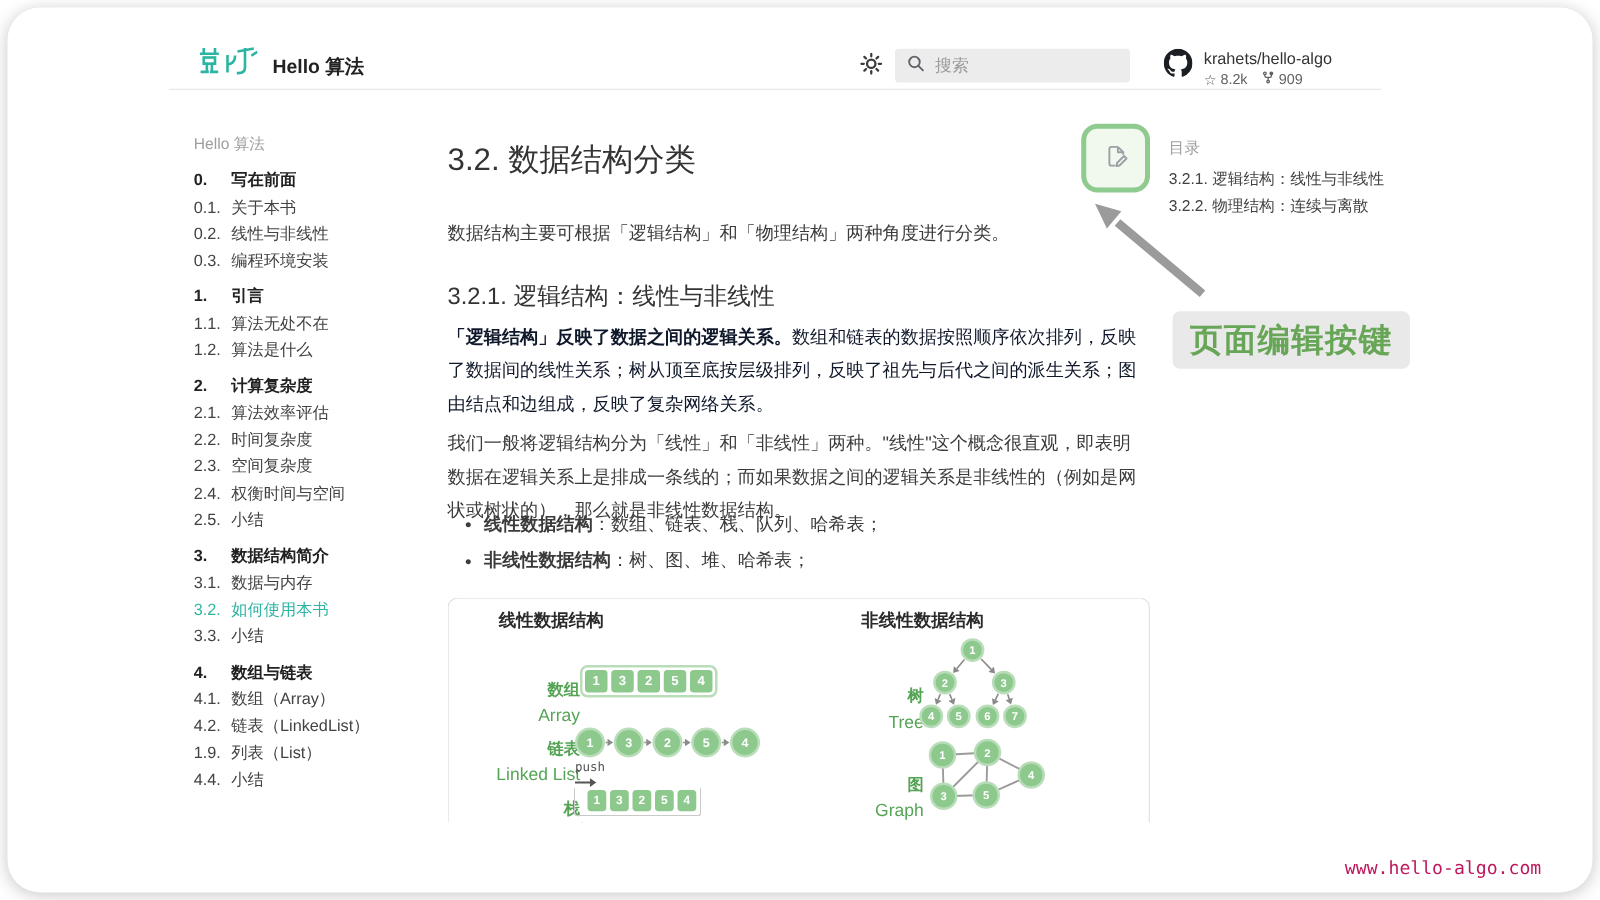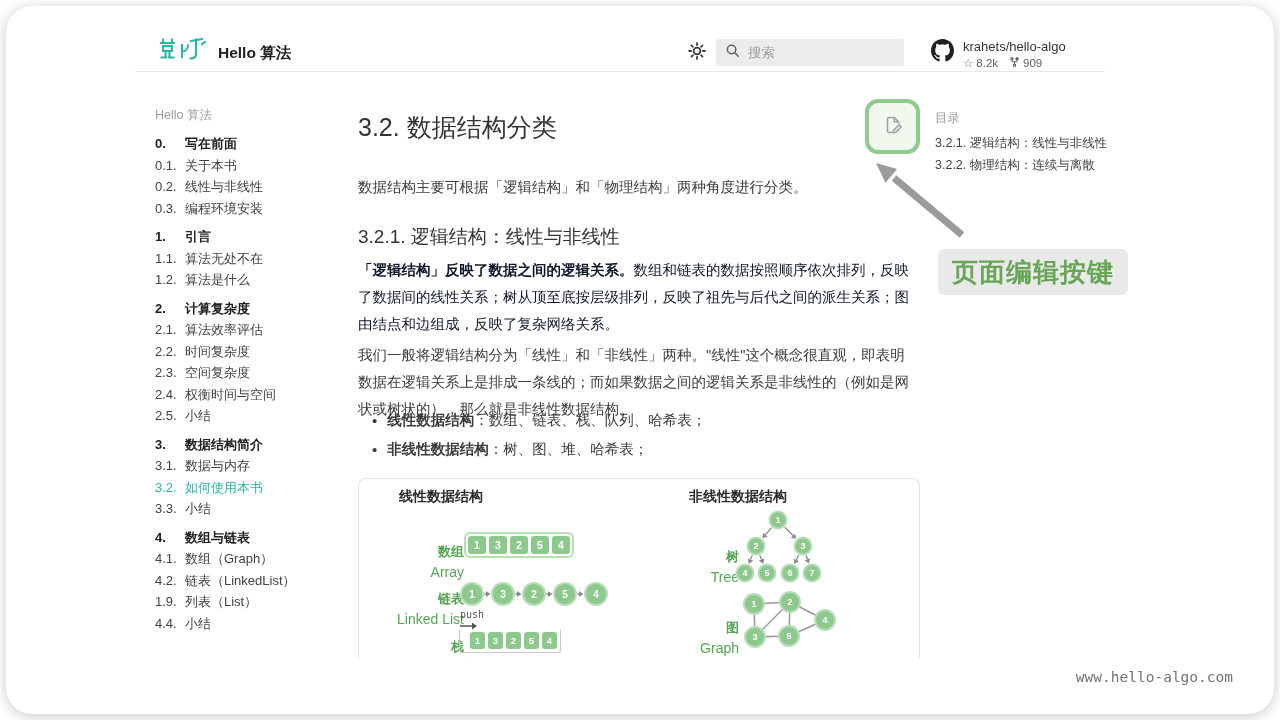--- a/index.html
+++ b/index.html
@@ -67,22 +67,22 @@
           display:flex; align-items:center; justify-content:center; }
   .cell.a { width:18px; height:18px; font-size:10.5px; }
   .cell.s { width:15px; height:17px; font-size:9.5px; }
   .stackbox { position:absolute; left:100px; top:151px; width:102px; height:23px;
               border:1.5px solid #c9c9c9; border-top:none; border-radius:0 0 3px 3px; }
   .stackbox .cellrow { left:10px; top:2px; }
   .pushlabel { position:absolute; left:101px; top:130px; font-size:10px; color:#555;
                font-family:"DejaVu Sans Mono", monospace; }
 
   
-  .footer-url { left:0; top:669px; width:1233px; text-align:right;
-                font-family:"DejaVu Sans Mono", monospace; font-size:14.5px; color:#737373; }
+  .footer-url { left:0; top:687px; width:1233px; text-align:right;
+                font-family:"DejaVu Sans Mono", monospace; font-size:14.5px; color:#be185d; }
 </style>
 </head>
 <body>
 
 <div class="card"></div>
 
 <div class="abs logo">
   <svg width="48" height="28" viewBox="0 0 48 28">
     <g stroke="#2cb5a2" stroke-width="2.1" fill="none" stroke-linecap="square">
       <path d="M3 7h13 M5 3.5v3.5 M14 3.5v3.5"></path>
@@ -157,21 +157,21 @@
       <div class="sb-row item"><span class="num">2.1.</span><span>算法效率评估</span></div>
       <div class="sb-row item"><span class="num">2.2.</span><span>时间复杂度</span></div>
       <div class="sb-row item"><span class="num">2.3.</span><span>空间复杂度</span></div>
       <div class="sb-row item"><span class="num">2.4.</span><span>权衡时间与空间</span></div>
       <div class="sb-row item"><span class="num">2.5.</span><span>小结</span></div>
       <div class="sb-row section"><span class="num">3.</span><span>数据结构简介</span></div>
       <div class="sb-row item"><span class="num">3.1.</span><span>数据与内存</span></div>
       <div class="sb-row item active"><span class="num">3.2.</span><span>如何使用本书</span></div>
       <div class="sb-row item"><span class="num">3.3.</span><span>小结</span></div>
       <div class="sb-row section"><span class="num">4.</span><span>数组与链表</span></div>
-      <div class="sb-row item"><span class="num">4.1.</span><span>数组（Graph）</span></div>
+      <div class="sb-row item"><span class="num">4.1.</span><span>数组（Array）</span></div>
       <div class="sb-row item"><span class="num">4.2.</span><span>链表（LinkedList）</span></div>
       <div class="sb-row item"><span class="num">1.9.</span><span>列表（List）</span></div>
       <div class="sb-row item"><span class="num">4.4.</span><span>小结</span></div>
     </div>
 </nav>
 
 <h1 class="abs h1">3.2. 数据结构分类</h1>
 <p class="abs p-intro">数据结构主要可根据「逻辑结构」和「物理结构」两种角度进行分类。</p>
 <h2 class="abs h2">3.2.1. 逻辑结构：线性与非线性</h2>
 <p class="abs p1"><b>「逻辑结构」反映了数据之间的逻辑关系。</b><span>数组和链表的数据按照顺序依次排列，反映了数据间的线性关系；树从顶至底按层级排列，反映了祖先与后代之间的派生关系；图由结点和边组成，反映了复杂网络关系。</span></p>

